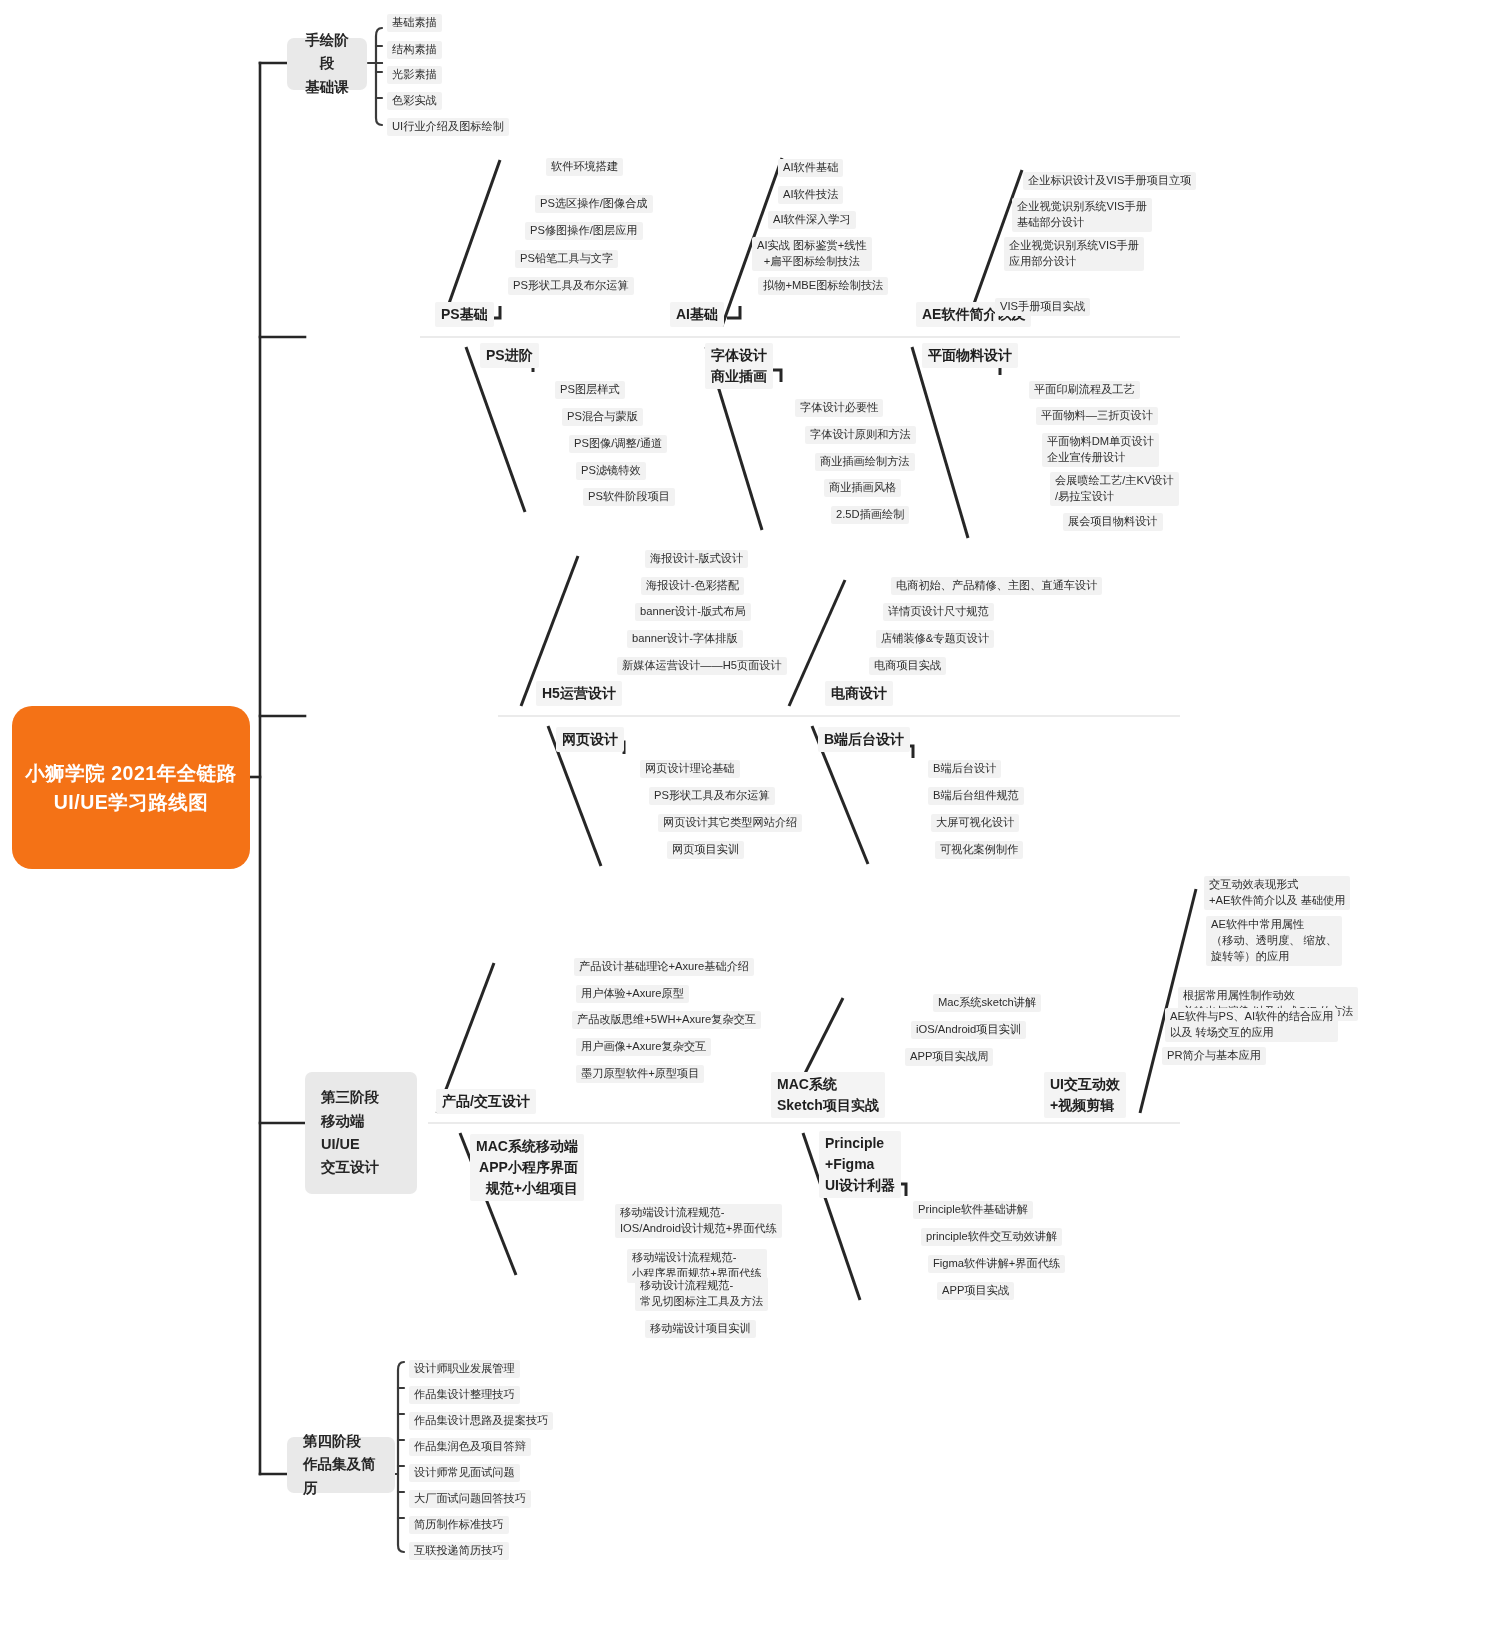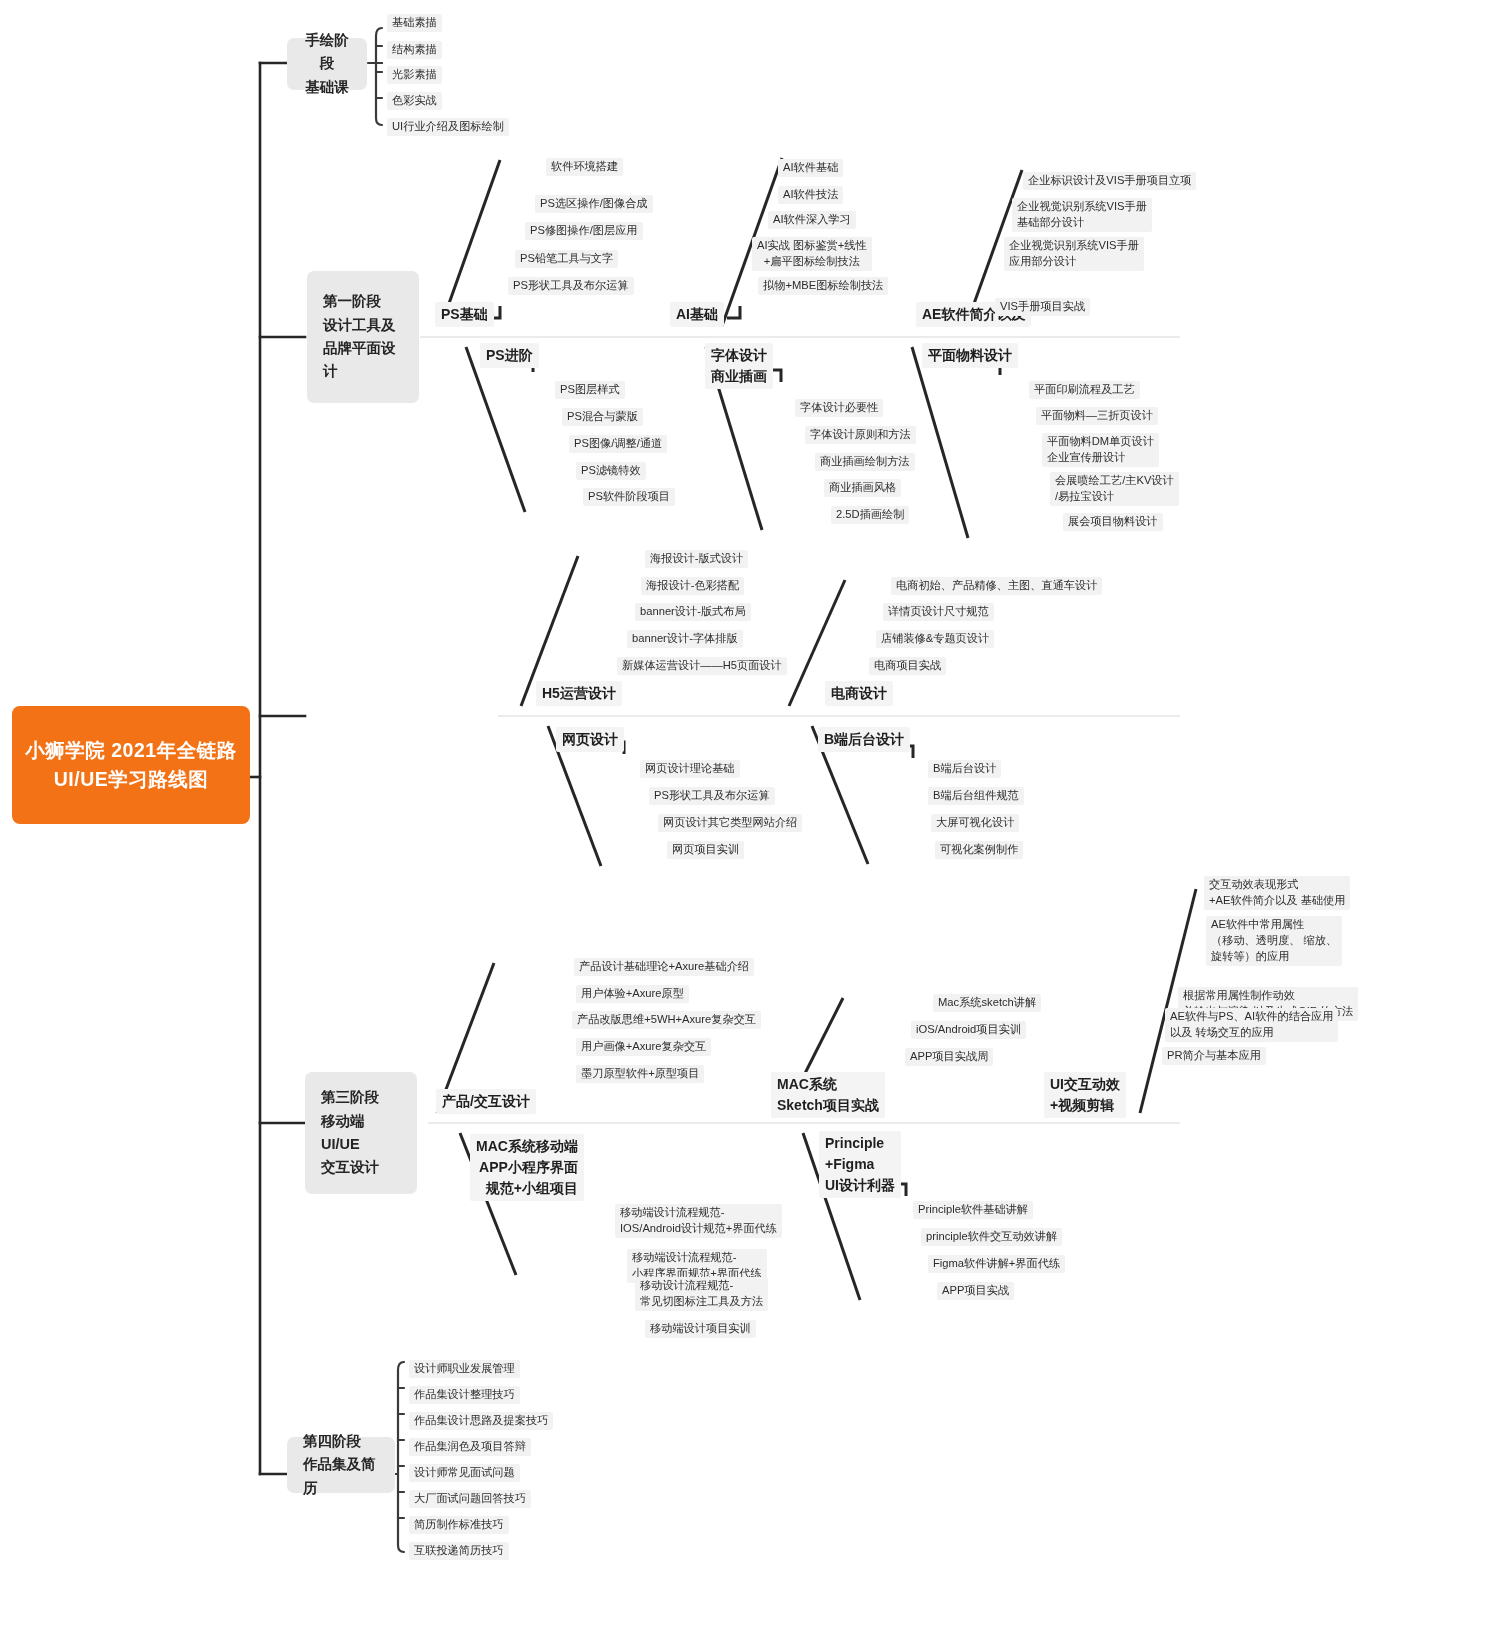--- a/index.html
+++ b/index.html
@@ -18,23 +18,23 @@
   }
   svg.wires{
     position:absolute;left:0;top:0;width:1500px;height:1638px;
     pointer-events:none;
   }
 
   
   .root-node{
     position:absolute;
     left:12px; top:706px;
-    width:238px; height:118px;
+    width:238px; height:163px;
     background:#F47216;
-    border-radius:8px;
+    border-radius:20px;
     display:flex;align-items:center;justify-content:center;
     box-sizing:border-box;
   }
   .root-node .root-text{
     color:#fff;
     font-size:19.5px;
     font-weight:bold;
     line-height:1.48;
     text-align:center;
     letter-spacing:.5px;
@@ -192,25 +192,20 @@
     <div class="root-text">小狮学院
 2021年全链路
 UI/UE学习路线图</div>
   </div>
 
   <div class="stage" style="left:287px;top:38px;width:80px;height:52px;justify-content:center;">
     <div class="stage-text" style="text-align:center;">手绘阶段
 基础课</div>
   </div>
 
-  <div class="stage" style="left:307px;top:271px;width:112px;height:132px;">
-    <div class="stage-text">第一阶段
-设计工具及
-品牌平面设计</div>
-  </div>
 
 
   <div class="stage" style="left:305px;top:1072px;width:112px;height:122px;">
     <div class="stage-text">第三阶段
 移动端UI/UE
 交互设计</div>
   </div>
 
   <div class="stage" style="left:287px;top:1437px;width:108px;height:56px;">
     <div class="stage-text">第四阶段

